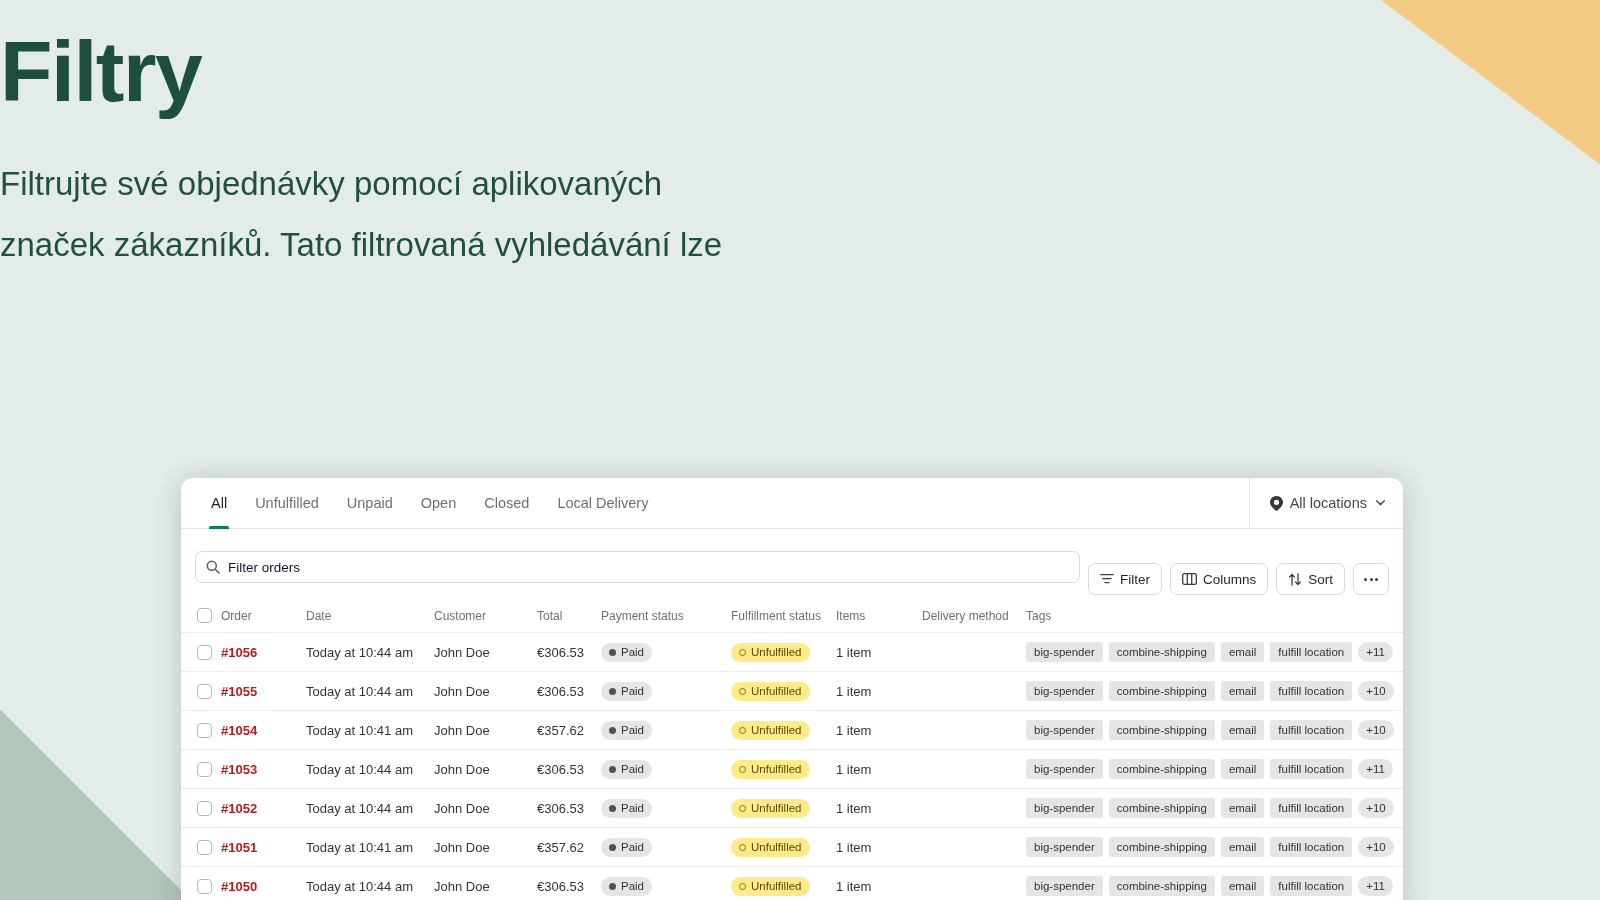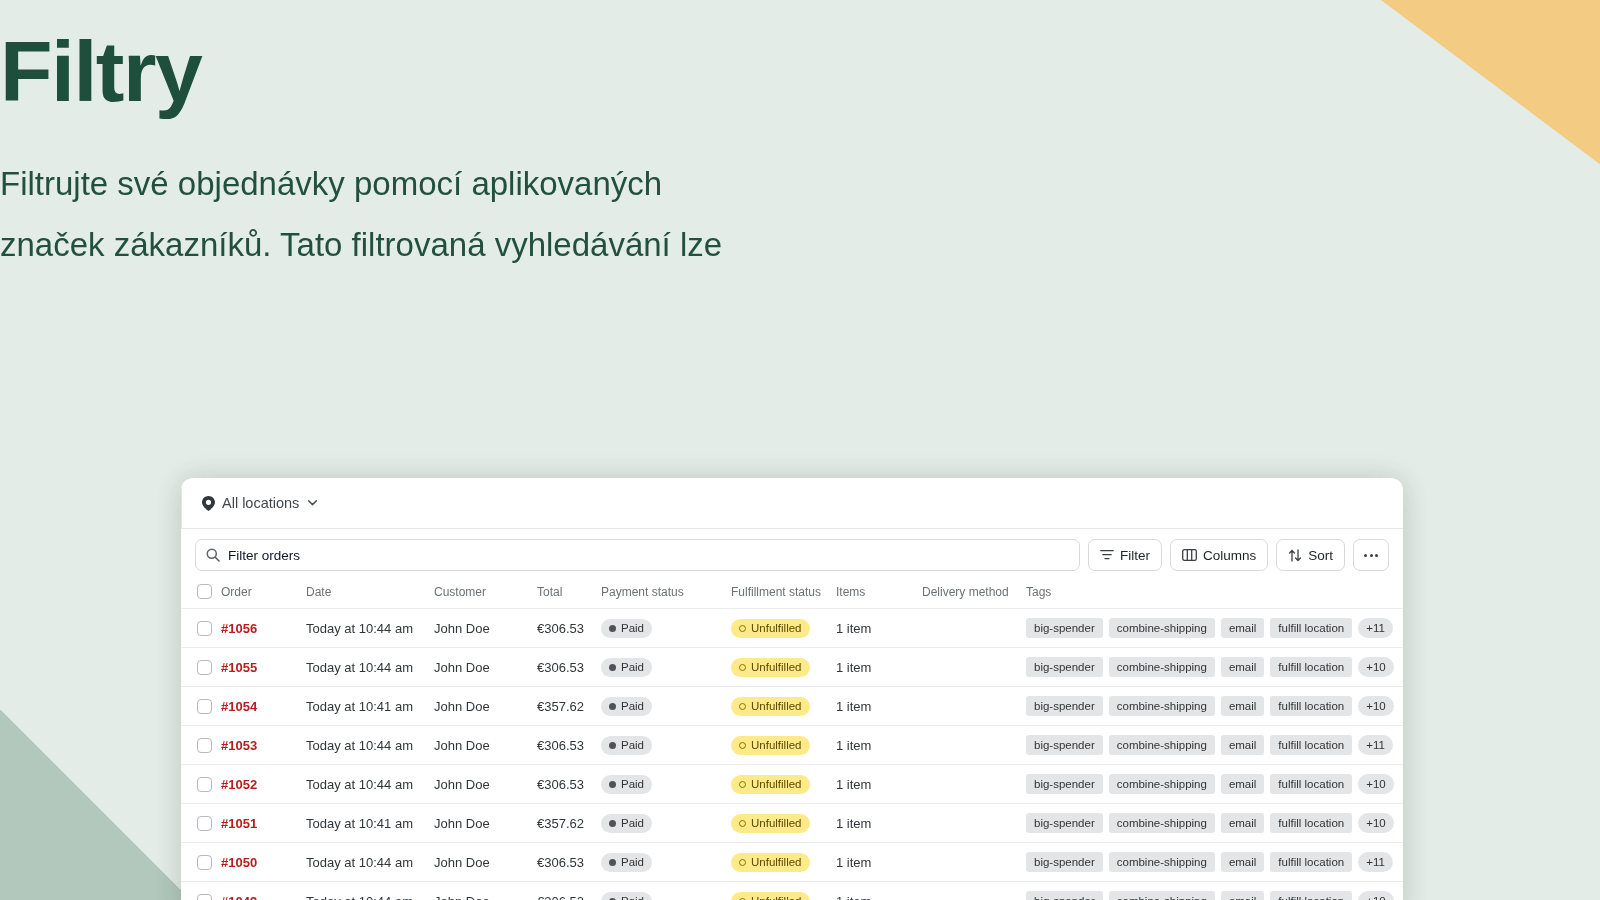--- a/index.html
+++ b/index.html
@@ -139,20 +139,21 @@
     border: 1px solid #d7d9dc;
     border-radius: 7px;
     background: #fff;
     display: flex;
     align-items: center;
     gap: 6px;
     padding: 0 11px;
     font-size: 13.5px;
     color: #1f2326;
     cursor: pointer;
+    margin-top: 24px;
   }
   .tbtn svg { display: block; }
   .tbtn.icon-only { padding: 0 10px; }
   .dots { display: flex; gap: 2.5px; }
   .dots i { width: 3px; height: 3px; border-radius: 50%; background: #3b3f43; display: block; }
 
   
   table.orders {
     width: 100%;
     border-collapse: collapse;
@@ -244,20 +245,40 @@
   <div class="hero-title">Filtry</div>
   <div class="hero-sub">
     <span>Filtrujte své objednávky pomocí aplikovaných</span>
     <span>značek zákazníků. Tato filtrovaná vyhledávání lze</span>
   </div>
 </div>
 
 <div class="app-card">
 
   <div class="tabbar">
+    <div class="tabs">
+      <div class="tab active">
+        <span>All</span>
+      </div>
+      <div class="tab">
+        <span>Unfulfilled</span>
+      </div>
+      <div class="tab">
+        <span>Unpaid</span>
+      </div>
+      <div class="tab">
+        <span>Open</span>
+      </div>
+      <div class="tab">
+        <span>Closed</span>
+      </div>
+      <div class="tab">
+        <span>Local Delivery</span>
+      </div>
+    </div>
     <div class="locations">
       <svg class="pin-icon" viewBox="0 0 13 15">
         <path d="M6.5 0C2.91 0 0 2.85 0 6.37 0 10.9 6.5 15 6.5 15S13 10.9 13 6.37C13 2.85 10.09 0 6.5 0zm0 8.9a2.6 2.6 0 110-5.2 2.6 2.6 0 010 5.2z" fill="#33383c"></path>
       </svg>
       <span>All locations</span>
       <svg class="chev" viewBox="0 0 9 6">
         <path d="M0.6 0.8L4.5 4.6L8.4 0.8" stroke="#4a4f53" stroke-width="1.5" fill="none" stroke-linecap="round"></path>
       </svg>
     </div>
   </div>

